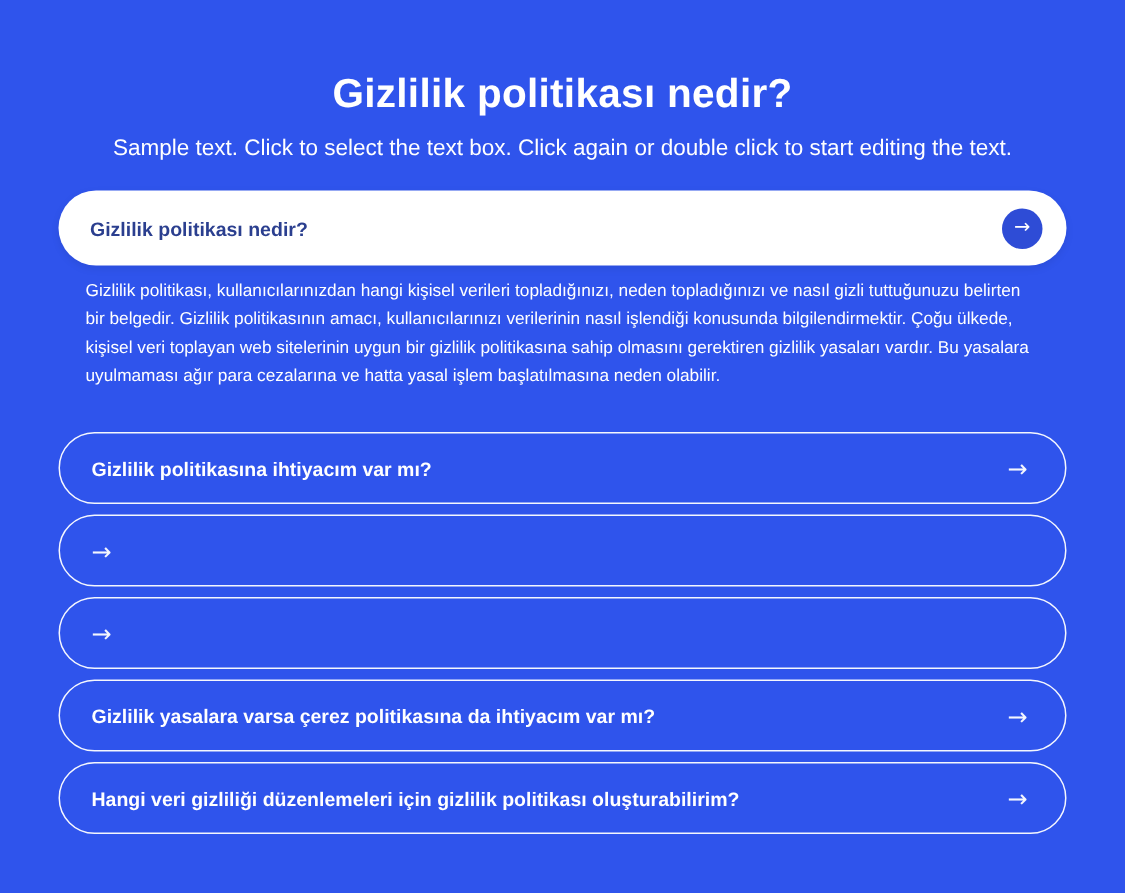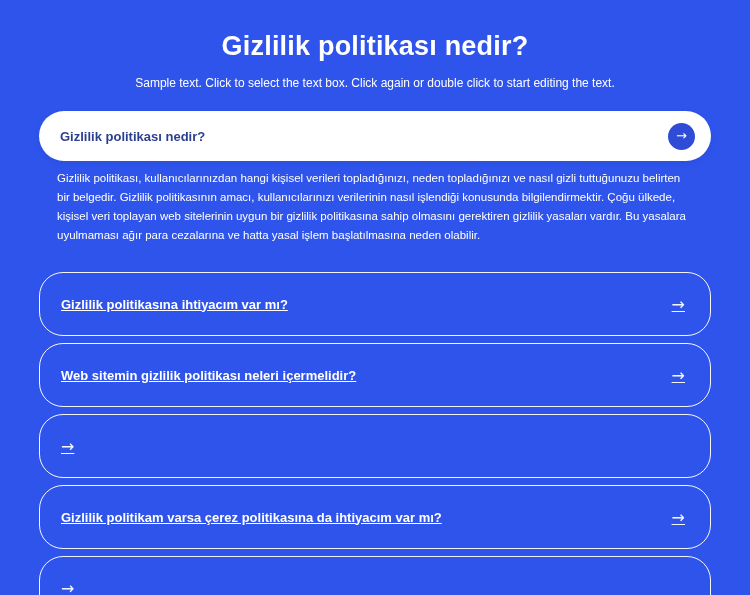--- a/index.html
+++ b/index.html
@@ -7,36 +7,36 @@
   body {
     width: 750px;
     height: 595px;
     background: #2F54EC;
     font-family: "Liberation Sans", sans-serif;
     overflow: hidden;
   }
   .page {
     width: 750px;
     height: 595px;
-    padding: 28px 39px 0 39px;
+    padding: 44px 39px 0 39px;
   }
   .page-title {
     margin: 0;
     text-align: center;
     color: #FFFFFF;
     font-size: 27px;
     line-height: 36px;
     font-weight: 700;
     letter-spacing: 0.2px;
   }
   .page-subtitle {
     margin: 12px 0 0 0;
     text-align: center;
     color: #FFFFFF;
-    font-size: 12px;
+    font-size: 15px;
     line-height: 14px;
     font-weight: 400;
   }
   .search-card {
     margin-top: 21px;
     height: 50px;
     width: 100%;
     background: #FFFFFF;
     border-radius: 26px;
     display: flex;
@@ -71,32 +71,31 @@
     margin: 8px 18px 0 18px;
     color: #FFFFFF;
     font-size: 11.5px;
     line-height: 19px;
     font-weight: 400;
   }
   .faq-list {
     margin-top: 27px;
   }
   .faq-item {
-    height: 64px;
+    height: 48px;
     border: 1.5px solid rgba(255,255,255,0.95);
     border-radius: 24px;
     display: flex;
     align-items: center;
     justify-content: space-between;
     padding: 0 25px 0 21px;
     margin-bottom: 7px;
     color: #FFFFFF;
     cursor: pointer;
     background: transparent;
-    text-decoration: underline;
   }
   .faq-q {
     font-weight: 700;
     font-size: 13px;
   }
   .faq-arrow {
     font-size: 16px;
     font-weight: 400;
     opacity: 0.95;
     font-family: "DejaVu Sans", sans-serif;
@@ -121,31 +120,31 @@
   <p class="intro">Gizlilik politikası, kullanıcılarınızdan hangi kişisel verileri topladığınızı, neden topladığınızı ve nasıl gizli tuttuğunuzu belirten bir belgedir. Gizlilik politikasının amacı, kullanıcılarınızı verilerinin nasıl işlendiği konusunda bilgilendirmektir. Çoğu ülkede, kişisel veri toplayan web sitelerinin uygun bir gizlilik politikasına sahip olmasını gerektiren gizlilik yasaları vardır. Bu yasalara uyulmaması ağır para cezalarına ve hatta yasal işlem başlatılmasına neden olabilir.</p>
 
   <div class="faq-list">
 
     <div class="faq-item">
       <span class="faq-q">Gizlilik politikasına ihtiyacım var mı?</span>
       <span class="faq-arrow">→</span>
     </div>
 
     <div class="faq-item">
-      <span class="faq-q">Web sitemin gizlilik politikası neleri içermelidir?</span>
       <span class="faq-arrow">→</span>
     </div>
 
     <div class="faq-item">
       <span class="faq-arrow">→</span>
     </div>
 
     <div class="faq-item">
-      <span class="faq-q">Gizlilik politikam varsa çerez politikasına da ihtiyacım var mı?</span>
+      <span class="faq-q">Gizlilik yasalara varsa çerez politikasına da ihtiyacım var mı?</span>
       <span class="faq-arrow">→</span>
     </div>
 
     <div class="faq-item">
+      <span class="faq-q">Hangi veri gizliliği düzenlemeleri için gizlilik politikası oluşturabilirim?</span>
       <span class="faq-arrow">→</span>
     </div>
 
   </div>
 </div>
 
 </body></html>

